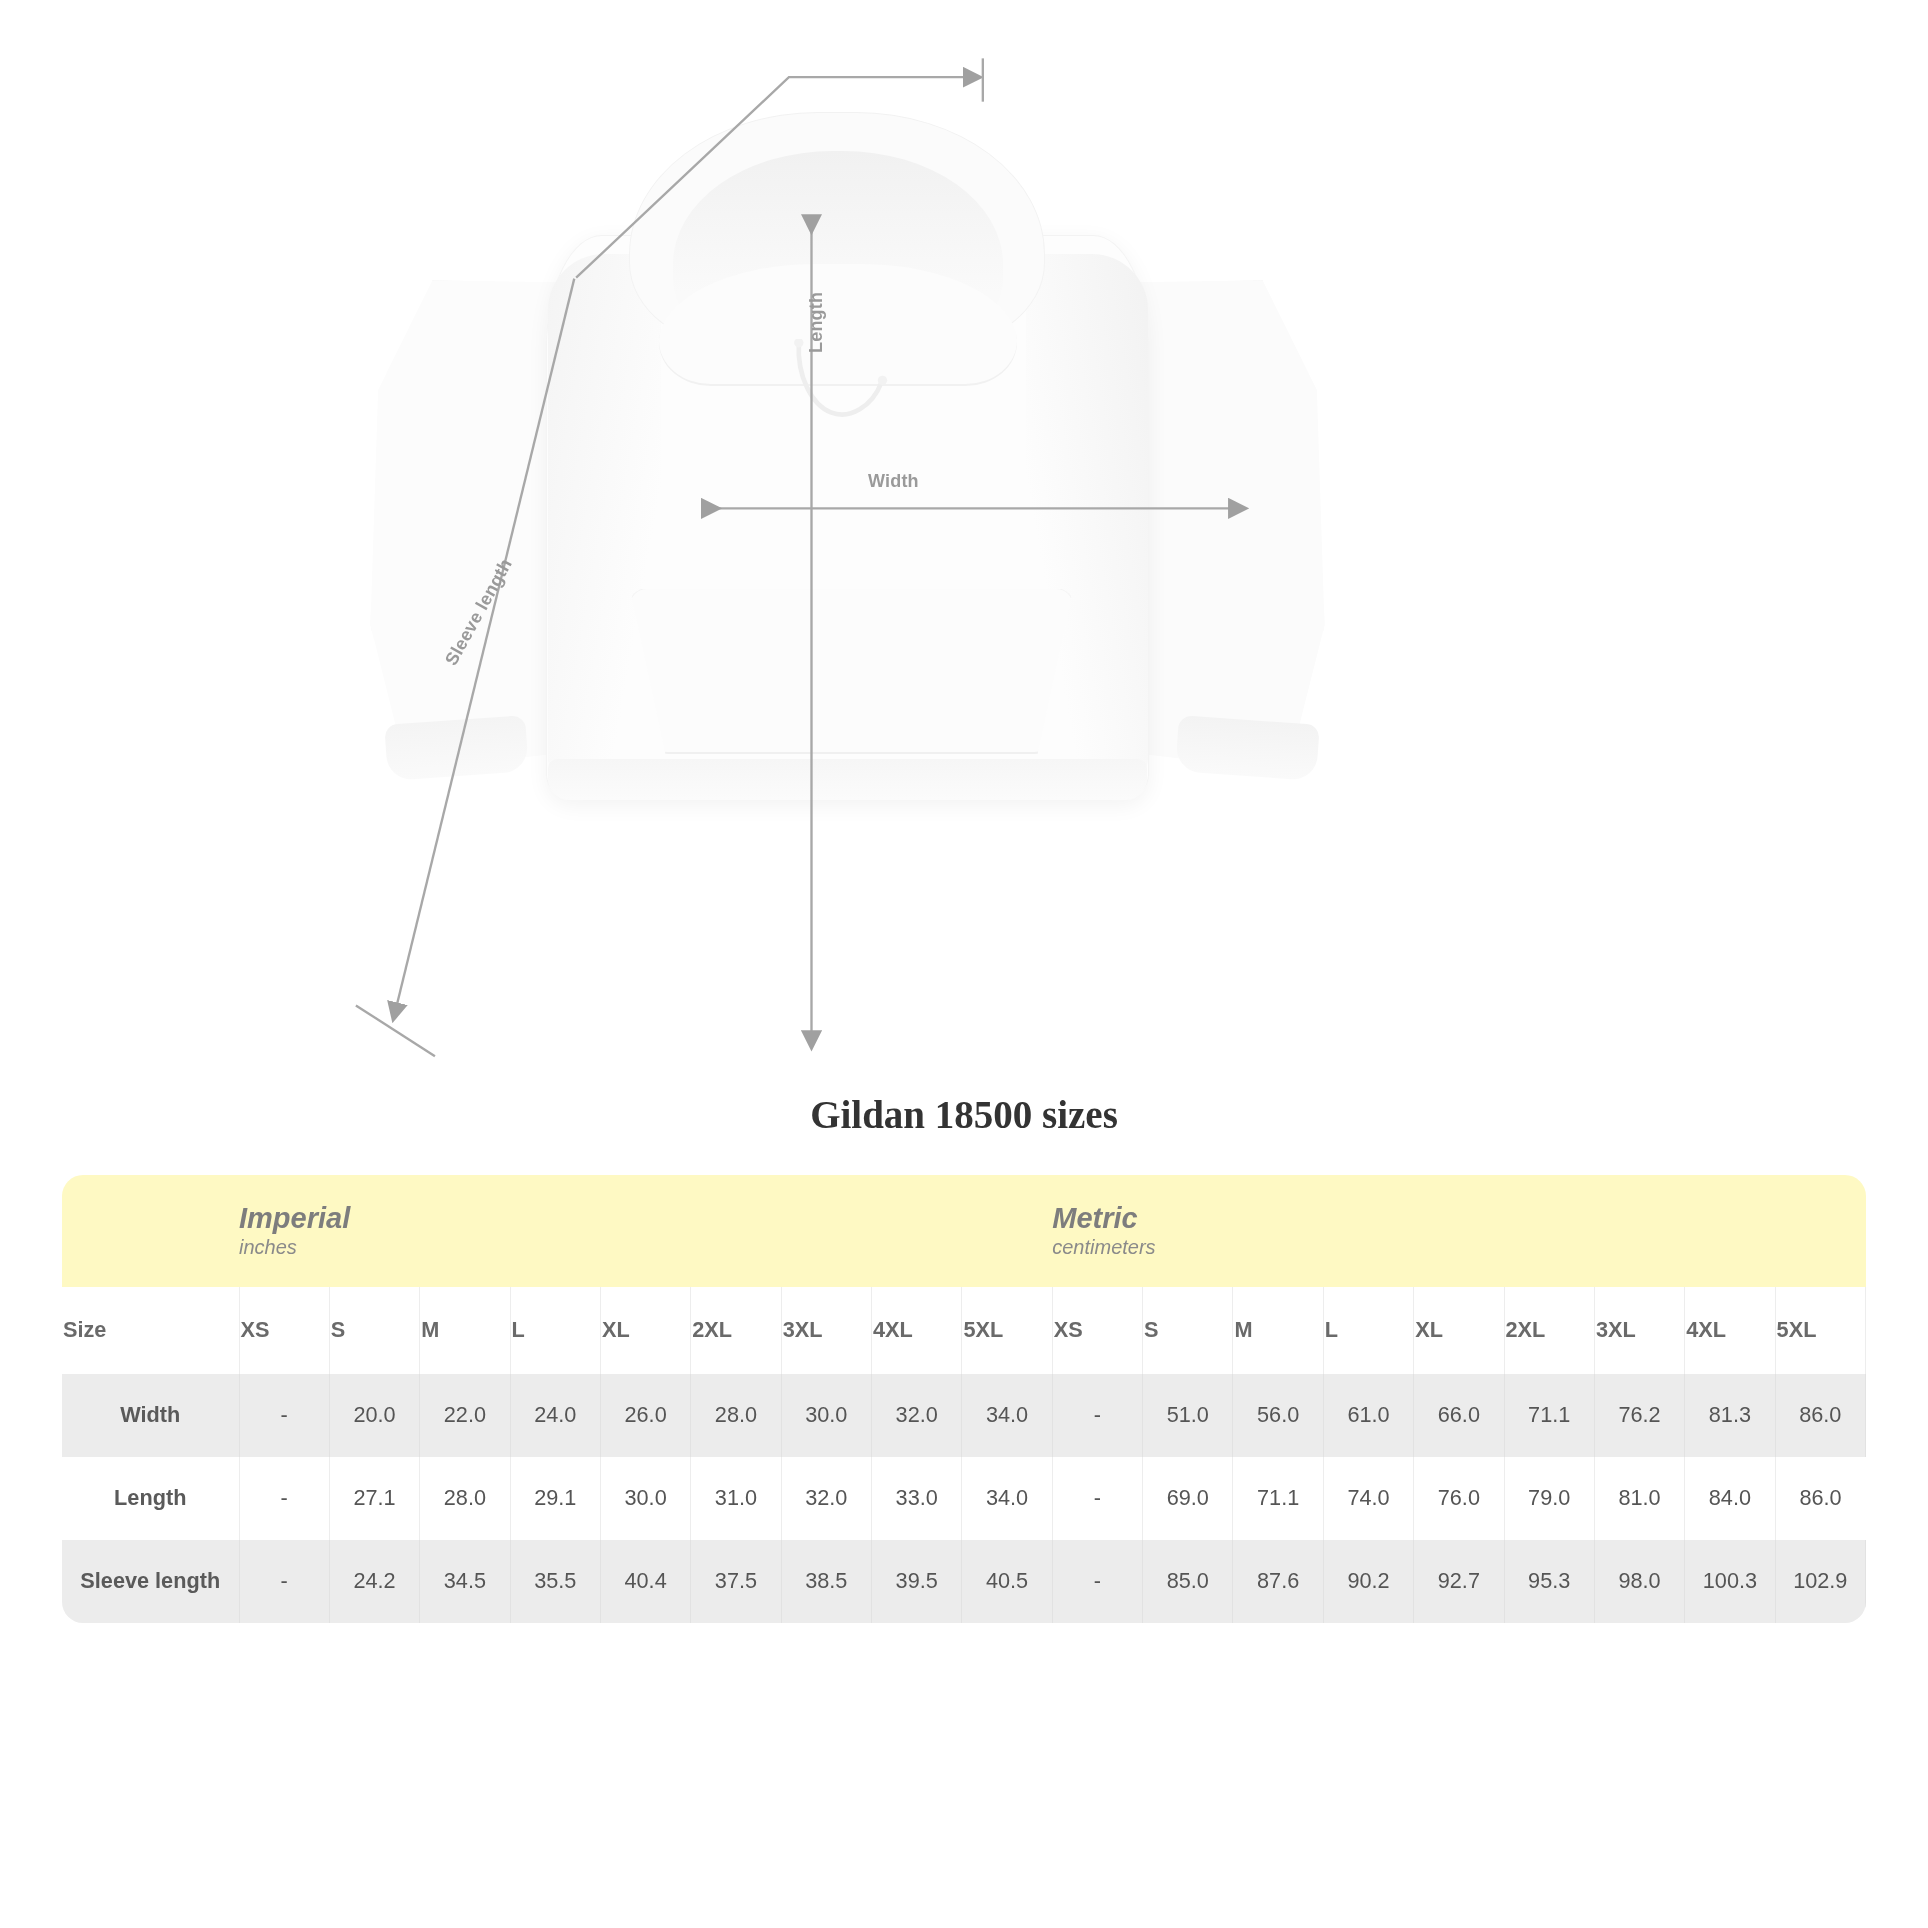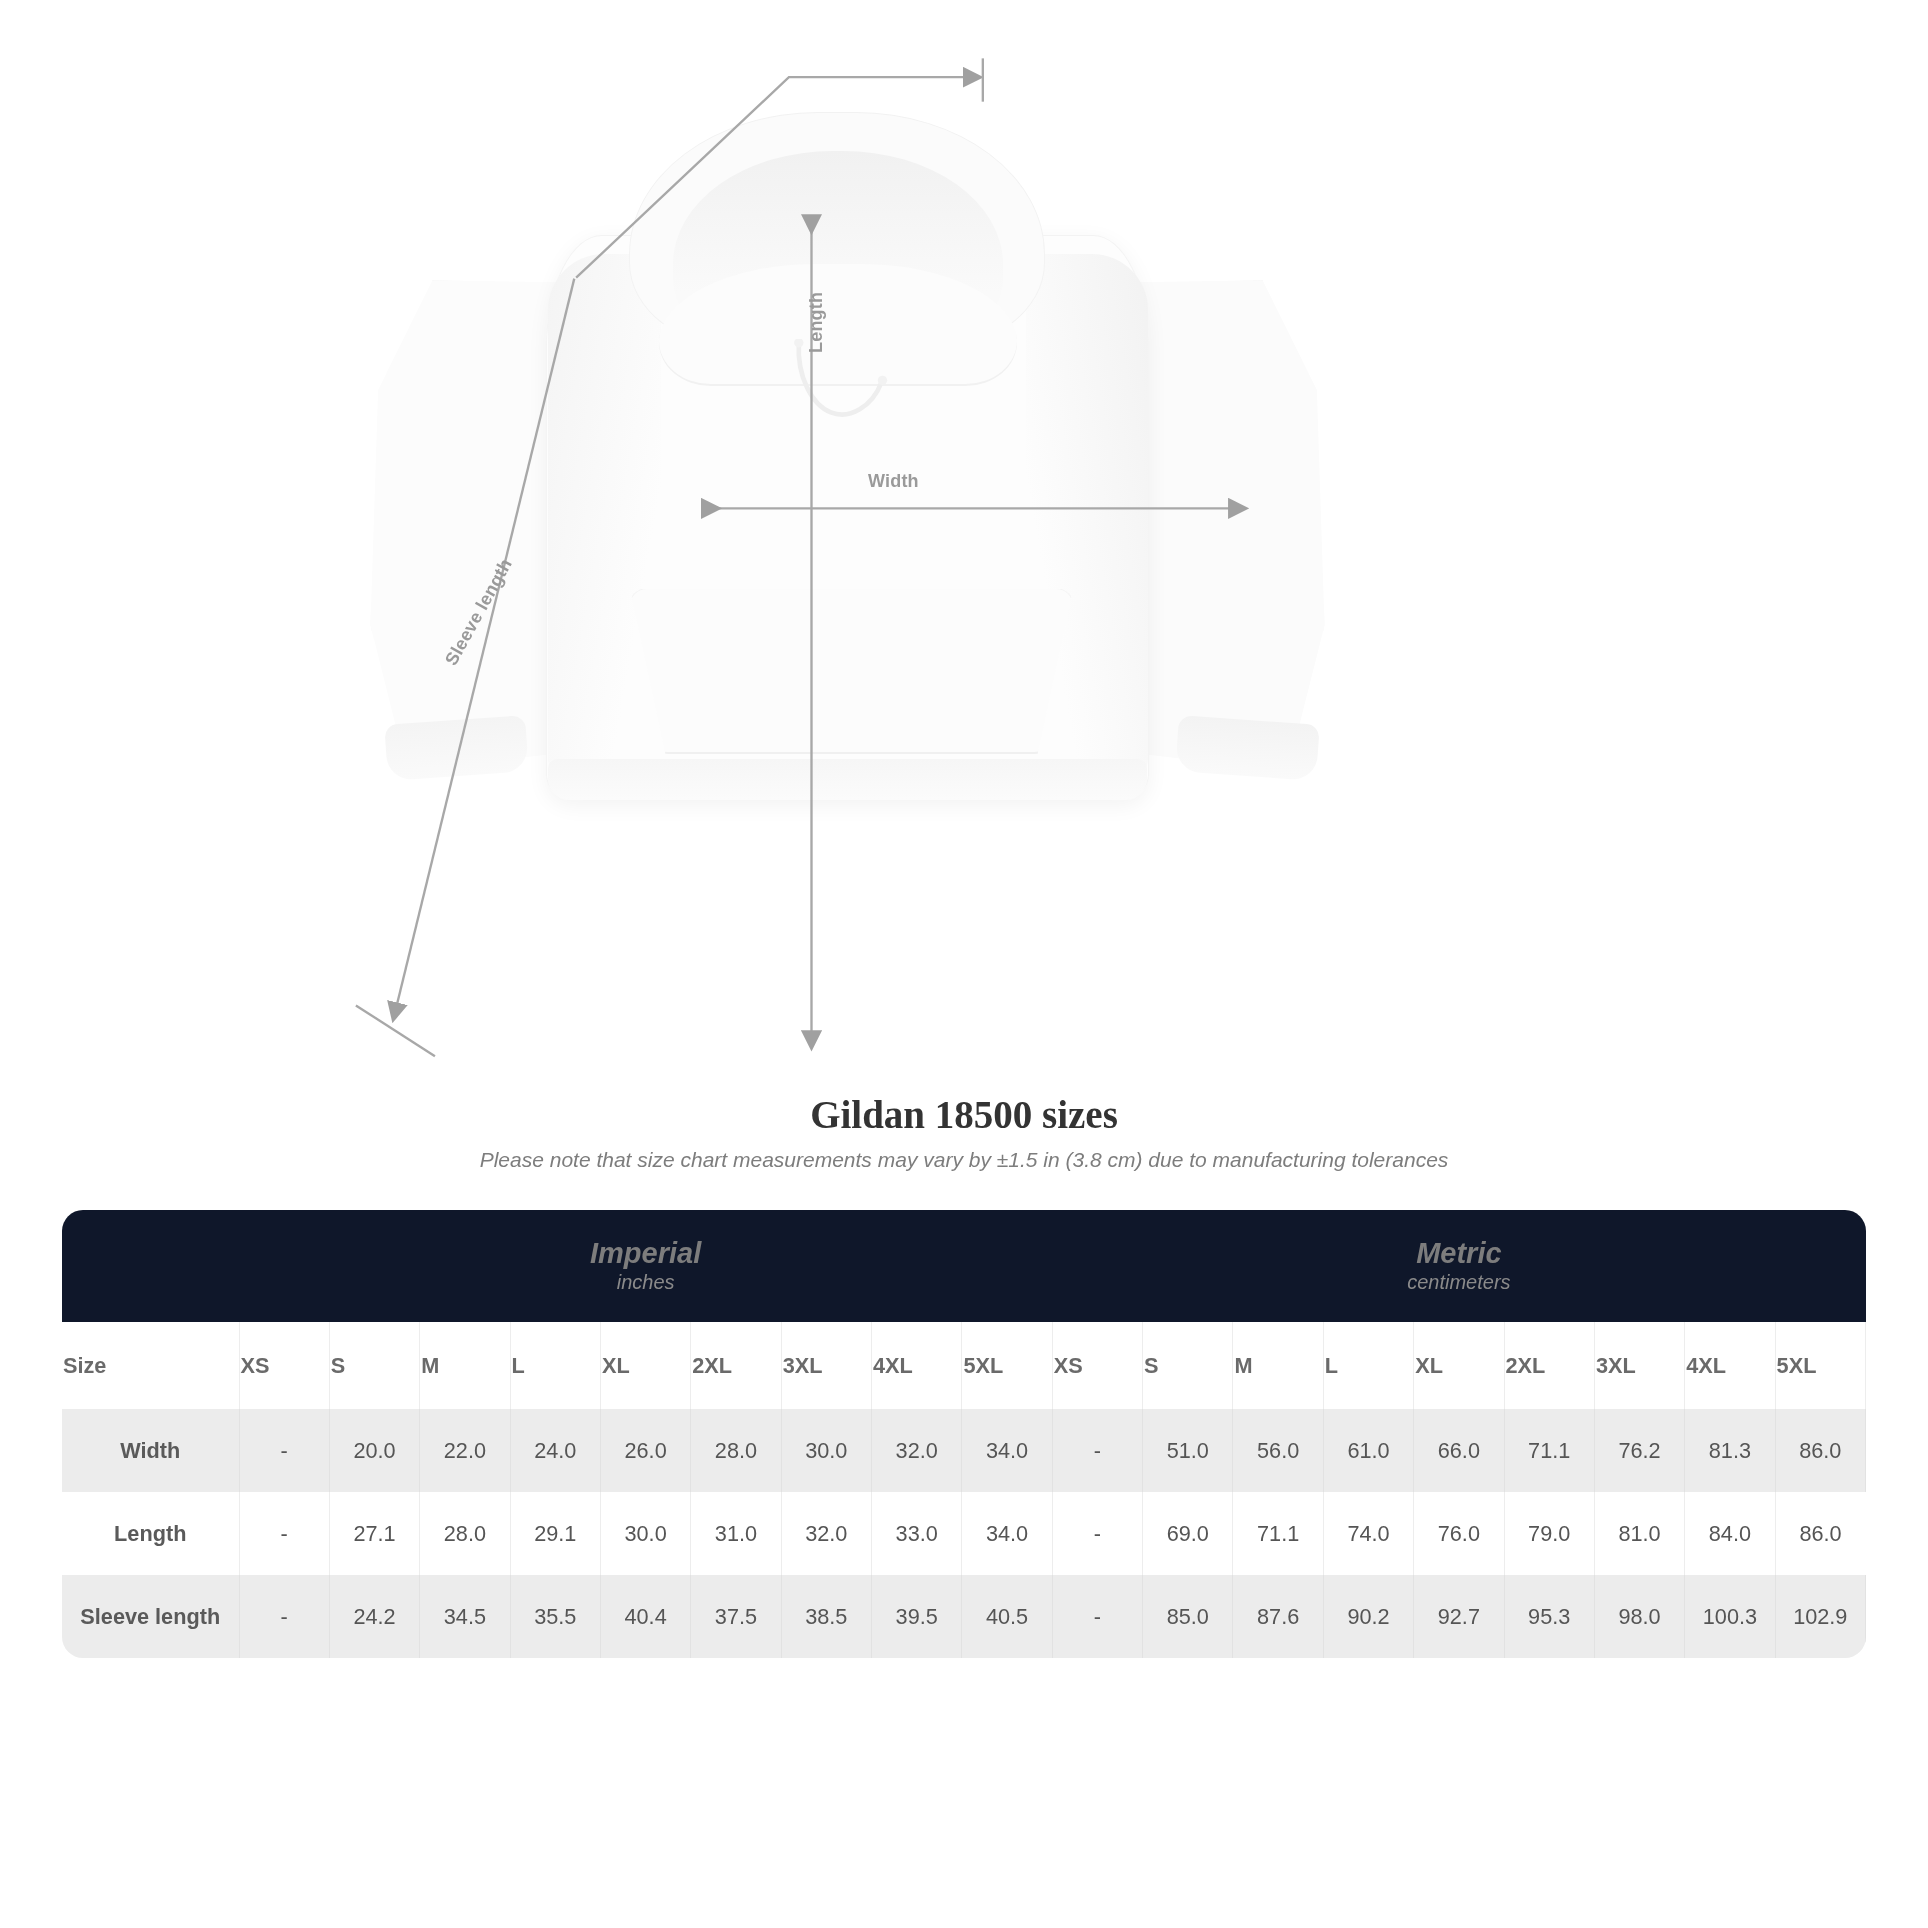--- a/index.html
+++ b/index.html
@@ -207,22 +207,21 @@
 
   
   #table-wrap {
     margin: 38px 62px 0 62px;
     border-radius: 21px;
     overflow: hidden;
     background: #ffffff;
   }
   table { border-collapse: collapse; width: 100%; table-layout: fixed; }
   .unit-row td {
-    background: #0f172a;
-    text-align: center;
+    background: #fef9c3;
     padding: 24.5px 0 28px 0;
   }
   .unit-name {
     font-size: 29px;
     font-style: italic;
     font-weight: bold;
     color: #7d7d7d;
     line-height: 1.25;
   }
   .unit-sub {
@@ -305,21 +304,20 @@
     <line x1="378" y1="1068" x2="462" y2="1122" stroke="#a8a8a8" stroke-width="2.5"></line>
   </svg>
 
   <div class="mlabel" id="label-length">Length</div>
   <div class="mlabel" id="label-width">Width</div>
   <div class="mlabel" id="label-sleeve">Sleeve length</div>
 </div>
 
 <div id="titleblock">
   <h1 id="chart-title">Gildan 18500 sizes</h1>
-  <p id="chart-note">Please note that size chart measurements may vary by ±1.5 in (3.8 cm) due to manufacturing tolerances</p>
 </div>
 
 <div id="table-wrap">
   <table>
     <tbody id="table-body">
         <tr class="unit-row">
           <td class="firstcolpad"></td>
           <td colspan="9">
             <div class="unit-name">Imperial</div>
             <div class="unit-sub">inches</div>

